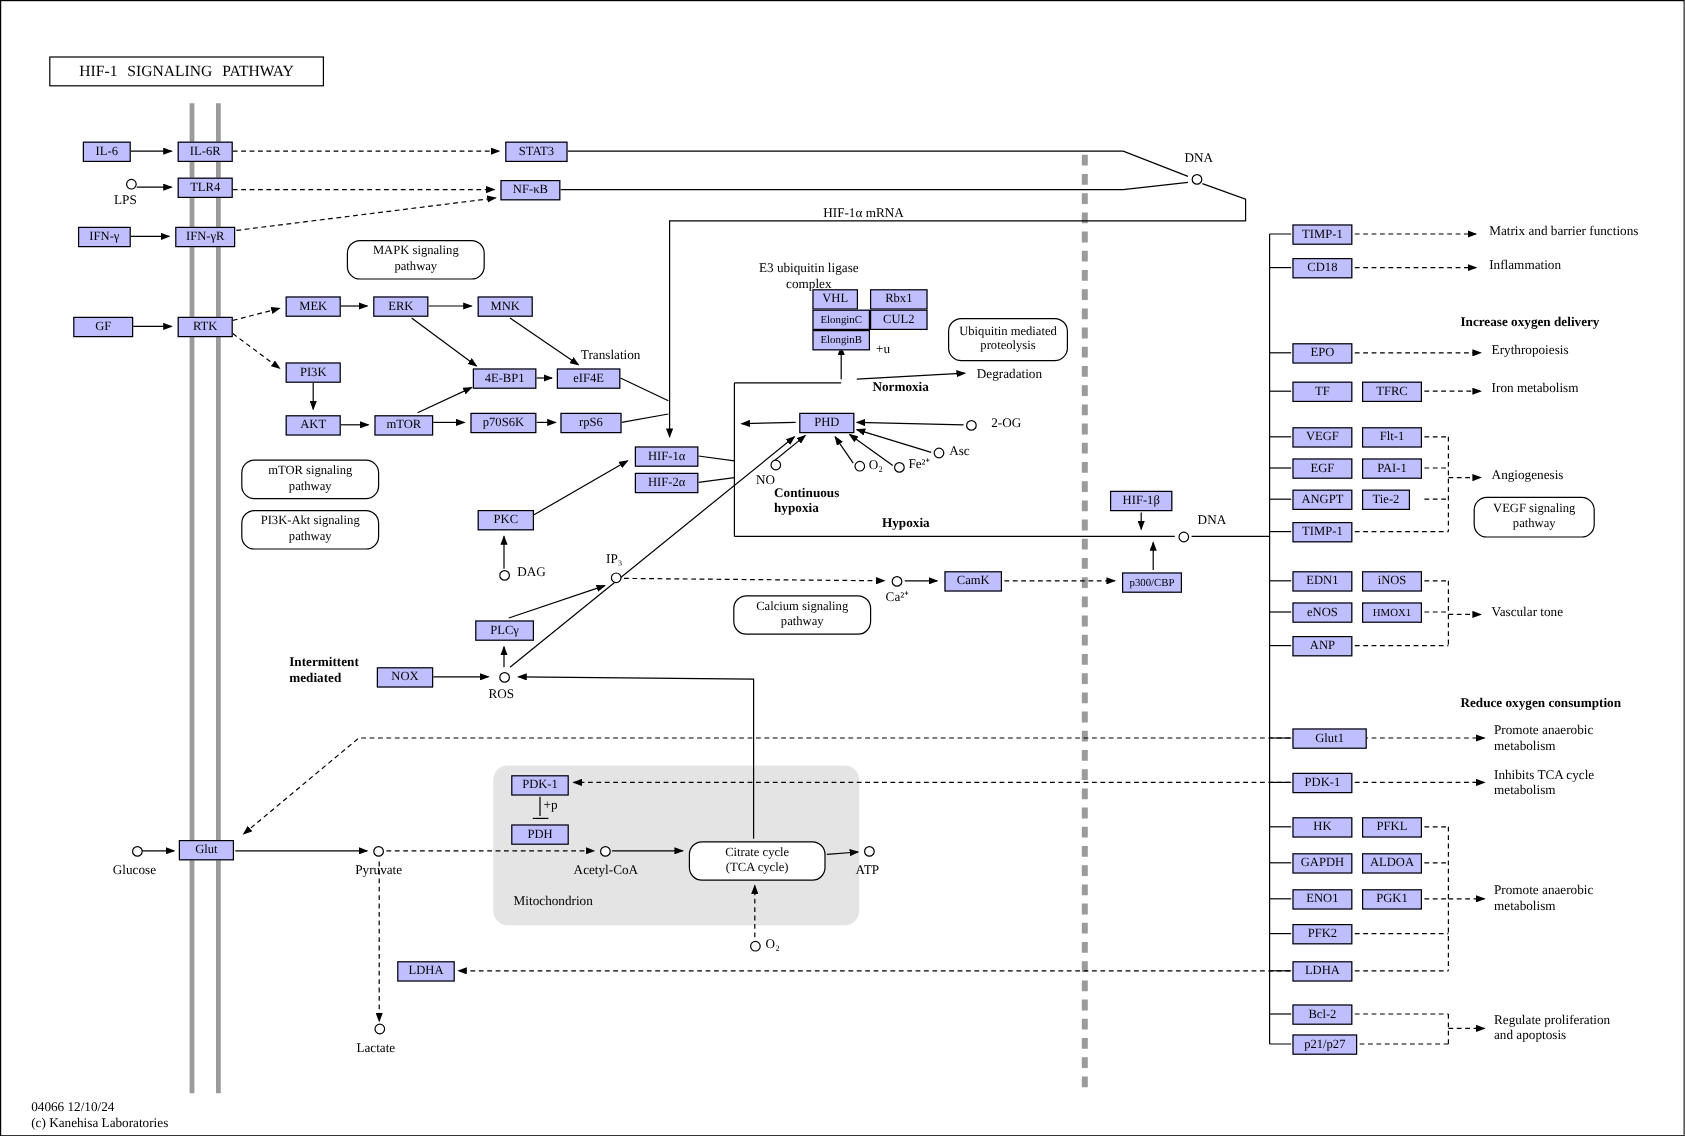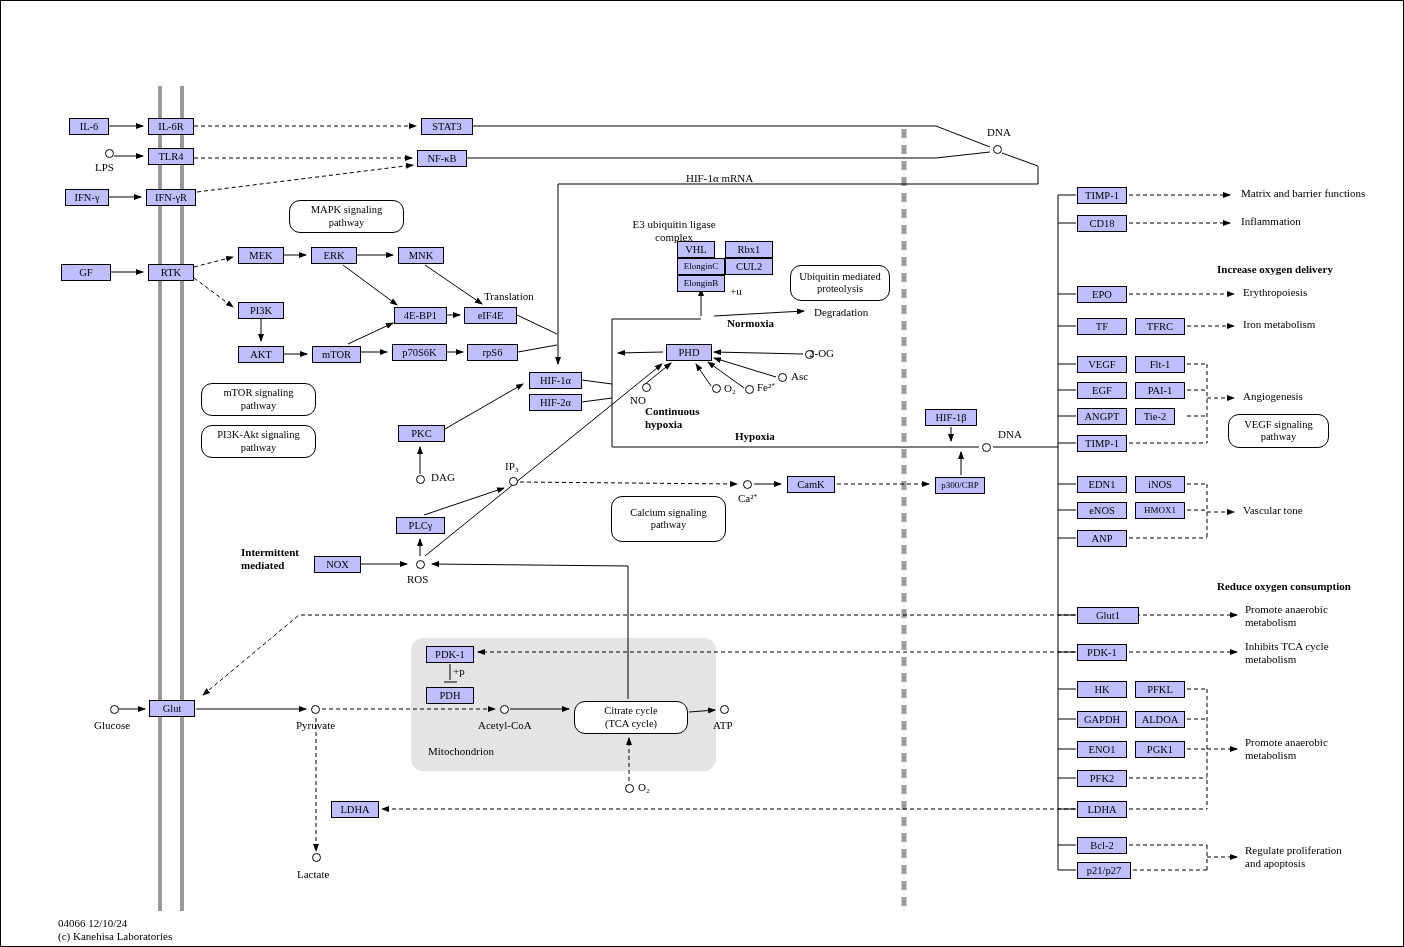--- a/index.html
+++ b/index.html
@@ -6,21 +6,21 @@
   #canvas{position:relative;width:1404px;height:947px;background:#fff;border:1px solid #000;box-sizing:border-box;overflow:hidden;font-family:"Liberation Serif",serif;}
   #edges{position:absolute;left:0;top:0;}
   .g{position:absolute;box-sizing:border-box;height:17px;background:#BFBFFF;border:1px solid #000;font:10.5px/15px "Liberation Serif",serif;text-align:center;color:#000;white-space:nowrap;overflow:hidden;}
   .s{font-size:9px;}
   .pw{position:absolute;box-sizing:border-box;background:#fff;border:1px solid #000;border-radius:11px;font:10.5px/12.5px "Liberation Serif",serif;text-align:center;display:flex;align-items:center;justify-content:center;white-space:pre-line;color:#000;}
   .lbl{position:absolute;font:11px/13px "Liberation Serif",serif;color:#000;white-space:pre-line;}
   .b{font-weight:bold;}
   .c{position:absolute;box-sizing:border-box;width:9px;height:9px;border:1px solid #000;border-radius:50%;background:#fff;}
   .mito{position:absolute;left:410px;top:637px;width:305px;height:133px;background:#e4e4e4;border-radius:12px;}
   .title-box{position:absolute;left:40px;top:46px;width:229px;height:25px;border:1.5px solid #000;background:#fff;font:13px/22px "Liberation Serif",serif;text-align:center;word-spacing:5px;box-sizing:border-box;}
-  .foot{position:absolute;font:11px/12px "Liberation Serif",serif;color:#000;margin-left:32px;}
+  .foot{position:absolute;font:11px/12px "Liberation Serif",serif;color:#000;}
 </style>
 </head>
 <body>
 
 <div id="canvas">
 
   <div class="mito"></div>
 
   <svg id="edges" width="1404" height="947">
     <defs>
@@ -149,20 +149,21 @@
       <line x1="1128" y1="808" x2="1206" y2="808"></line>
       <line x1="1206" y1="688" x2="1206" y2="808"></line>
       <line x1="1206" y1="748" x2="1236" y2="748" marker-end="url(#arr)"></line>
       <line x1="1128" y1="844" x2="1206" y2="844"></line>
       <line x1="1132" y1="869" x2="1206" y2="869"></line>
       <line x1="1206" y1="844" x2="1206" y2="869"></line>
       <line x1="1206" y1="856" x2="1236" y2="856" marker-end="url(#arr)"></line>
     </g>
   </svg>
 
+  <div class="title-box">HIF-1 SIGNALING PATHWAY</div>
 
   <div class="g" style="left:68px;top:117px;width:40px">IL-6</div>
   <div class="g" style="left:147px;top:117px;width:46px">IL-6R</div>
   <div class="g" style="left:147px;top:147px;width:46px">TLR4</div>
   <div class="g" style="left:64px;top:188px;width:44px">IFN-γ</div>
   <div class="g" style="left:145px;top:188px;width:50px">IFN-γR</div>
   <div class="g" style="left:60px;top:263px;width:50px">GF</div>
   <div class="g" style="left:147px;top:263px;width:46px">RTK</div>
 
   <div class="g" style="left:420px;top:117px;width:52px">STAT3</div>
@@ -229,21 +230,21 @@
   <div class="g" style="left:1076px;top:861px;width:54px">p21/p27</div>
 
   <div class="pw" style="left:288px;top:199px;width:115px;height:33px">MAPK signaling
 pathway</div>
   <div class="pw" style="left:200px;top:382px;width:115px;height:33px">mTOR signaling
 pathway</div>
   <div class="pw" style="left:200px;top:424px;width:115px;height:33px">PI3K-Akt signaling
 pathway</div>
   <div class="pw" style="left:789px;top:264px;width:100px;height:36px">Ubiquitin mediated
 proteolysis</div>
-  <div class="pw" style="left:610px;top:495px;width:115px;height:46px">Calcium signaling
+  <div class="pw" style="left:610px;top:495px;width:115px;height:33px">Calcium signaling
 pathway</div>
   <div class="pw" style="left:1227px;top:413px;width:101px;height:34px">VEGF signaling
 pathway</div>
   <div class="pw" style="left:573px;top:700px;width:114px;height:33px">Citrate cycle
 (TCA cycle)</div>
 
   <div class="c" style="left:104px;top:148px"></div>
   <div class="c" style="left:415px;top:474px"></div>
   <div class="c" style="left:508px;top:476px"></div>
   <div class="c" style="left:415px;top:559px"></div>
@@ -260,21 +261,21 @@
   <div class="c" style="left:499px;top:704px"></div>
   <div class="c" style="left:719px;top:704px"></div>
   <div class="c" style="left:624px;top:783px"></div>
   <div class="c" style="left:311px;top:852px"></div>
 
   <div class="lbl" style="left:94px;top:160px">LPS</div>
   <div class="lbl" style="left:430px;top:470px">DAG</div>
   <div class="lbl" style="left:504px;top:459px">IP₃</div>
   <div class="lbl" style="left:406px;top:572px">ROS</div>
   <div class="lbl" style="left:737px;top:491px">Ca²⁺</div>
-  <div class="lbl" style="left:808px;top:346px">2-OG</div>
+  <div class="lbl" style="left:825px;top:346px">2-OG</div>
   <div class="lbl" style="left:790px;top:369px">Asc</div>
   <div class="lbl" style="left:756px;top:380px">Fe²⁺</div>
   <div class="lbl" style="left:723px;top:381px">O₂</div>
   <div class="lbl" style="left:629px;top:393px">NO</div>
   <div class="lbl" style="left:986px;top:125px">DNA</div>
   <div class="lbl" style="left:997px;top:427px">DNA</div>
   <div class="lbl" style="left:93px;top:718px">Glucose</div>
   <div class="lbl" style="left:295px;top:718px">Pyruvate</div>
   <div class="lbl" style="left:477px;top:718px">Acetyl-CoA</div>
   <div class="lbl" style="left:712px;top:718px">ATP</div>

